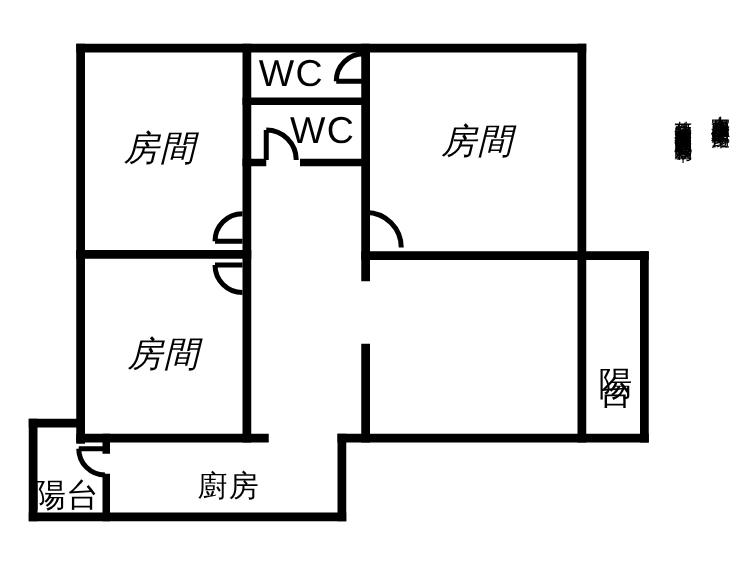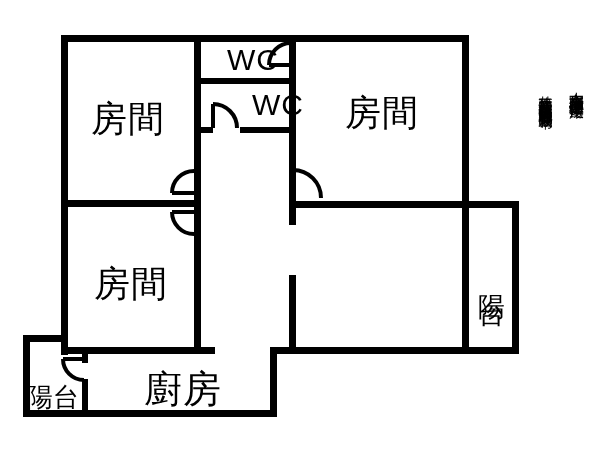--- a/index.html
+++ b/index.html
@@ -13,23 +13,23 @@
   }
   .plan-svg{position:absolute;left:0;top:0;}
   .room-label{
     position:absolute;
     transform:translate(-50%,-50%);
     white-space:nowrap;
     color:#000;
     font-family:"DejaVu Sans","Liberation Sans",sans-serif;
     line-height:1;
   }
-  .label-big{font-size:36px;letter-spacing:1px;}
-  .label-kitchen{font-size:38px;letter-spacing:1px;}
-  .label-wc{font-size:30px;font-family:"Liberation Sans","DejaVu Sans",sans-serif;letter-spacing:1px;margin-left:20px;}
+  .label-big{font-size:28px;letter-spacing:1px;font-style:italic;}
+  .label-kitchen{font-size:24px;letter-spacing:1px;}
+  .label-wc{font-size:30px;font-family:"Liberation Sans","DejaVu Sans",sans-serif;letter-spacing:1px;}
   .label-balcony-small{font-size:26px;}
   .label-balcony-vert{
     font-size:27px;
     writing-mode:vertical-rl;
     text-orientation:upright;
     letter-spacing:4px;
     transform:translate(-50%,-50%);
   }
   .disclaimer-col{
     position:absolute;

